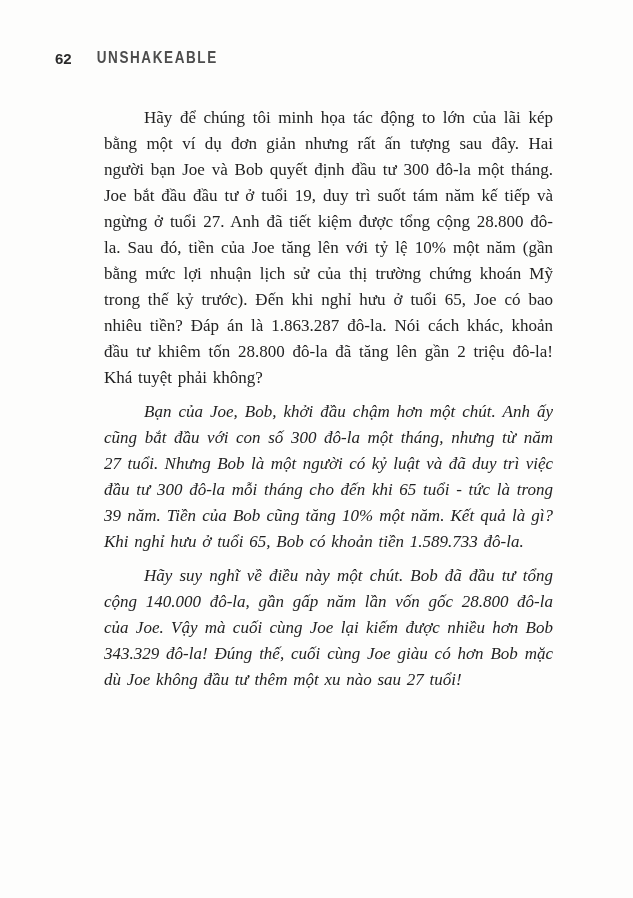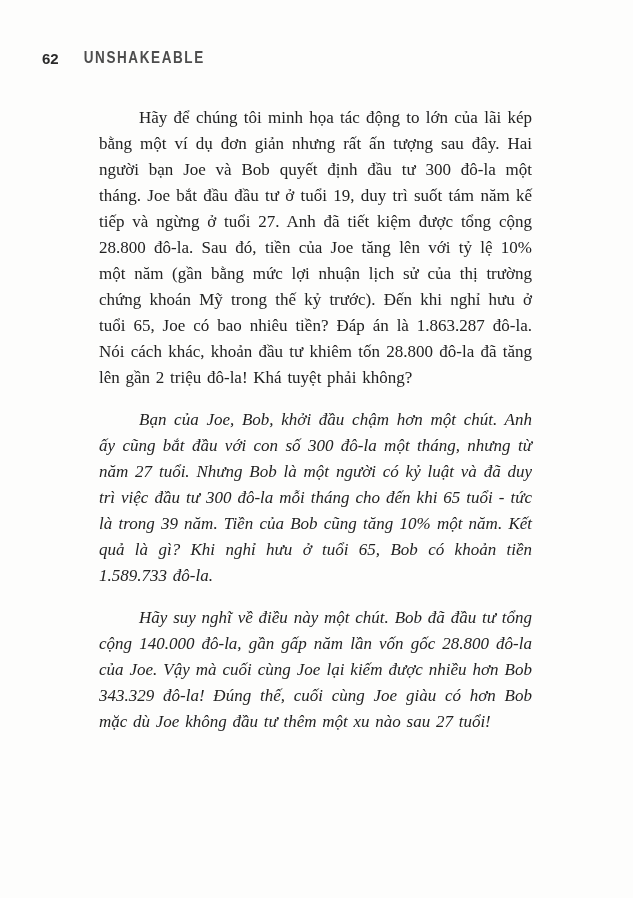--- a/index.html
+++ b/index.html
@@ -12,21 +12,21 @@
     background: #fdfdfc;
     font-family: "Liberation Serif", serif;
     color: #222222;
     position: relative;
     overflow: hidden;
   }
   .page {
     box-sizing: border-box;
     width: 633px;
     height: 898px;
-    padding: 50px 71px 0 42px;
+    padding: 50px 71px 0 55px;
   }
   .running-head {
     display: flex;
     align-items: baseline;
     gap: 25px;
     margin-bottom: 38px;
   }
   .page-number {
     font-family: "Liberation Sans", sans-serif;
     font-weight: bold;
@@ -40,21 +40,21 @@
     letter-spacing: 1.6px;
     color: #4d4d4d;
     transform: scaleY(1.25);
     transform-origin: left bottom;
   }
   .body-text {
     margin-left: 41px;
     width: 465px;
   }
   .body-text p {
-    margin: 16px;
+    margin: 8px;
     padding: 0;
     text-align: justify;
     font-size: 17px;
     line-height: 26px;
     text-indent: 40px;
     word-spacing: 1.5px;
   }
   .body-text p + p {
     margin-top: 5px;
     font-style: italic;

